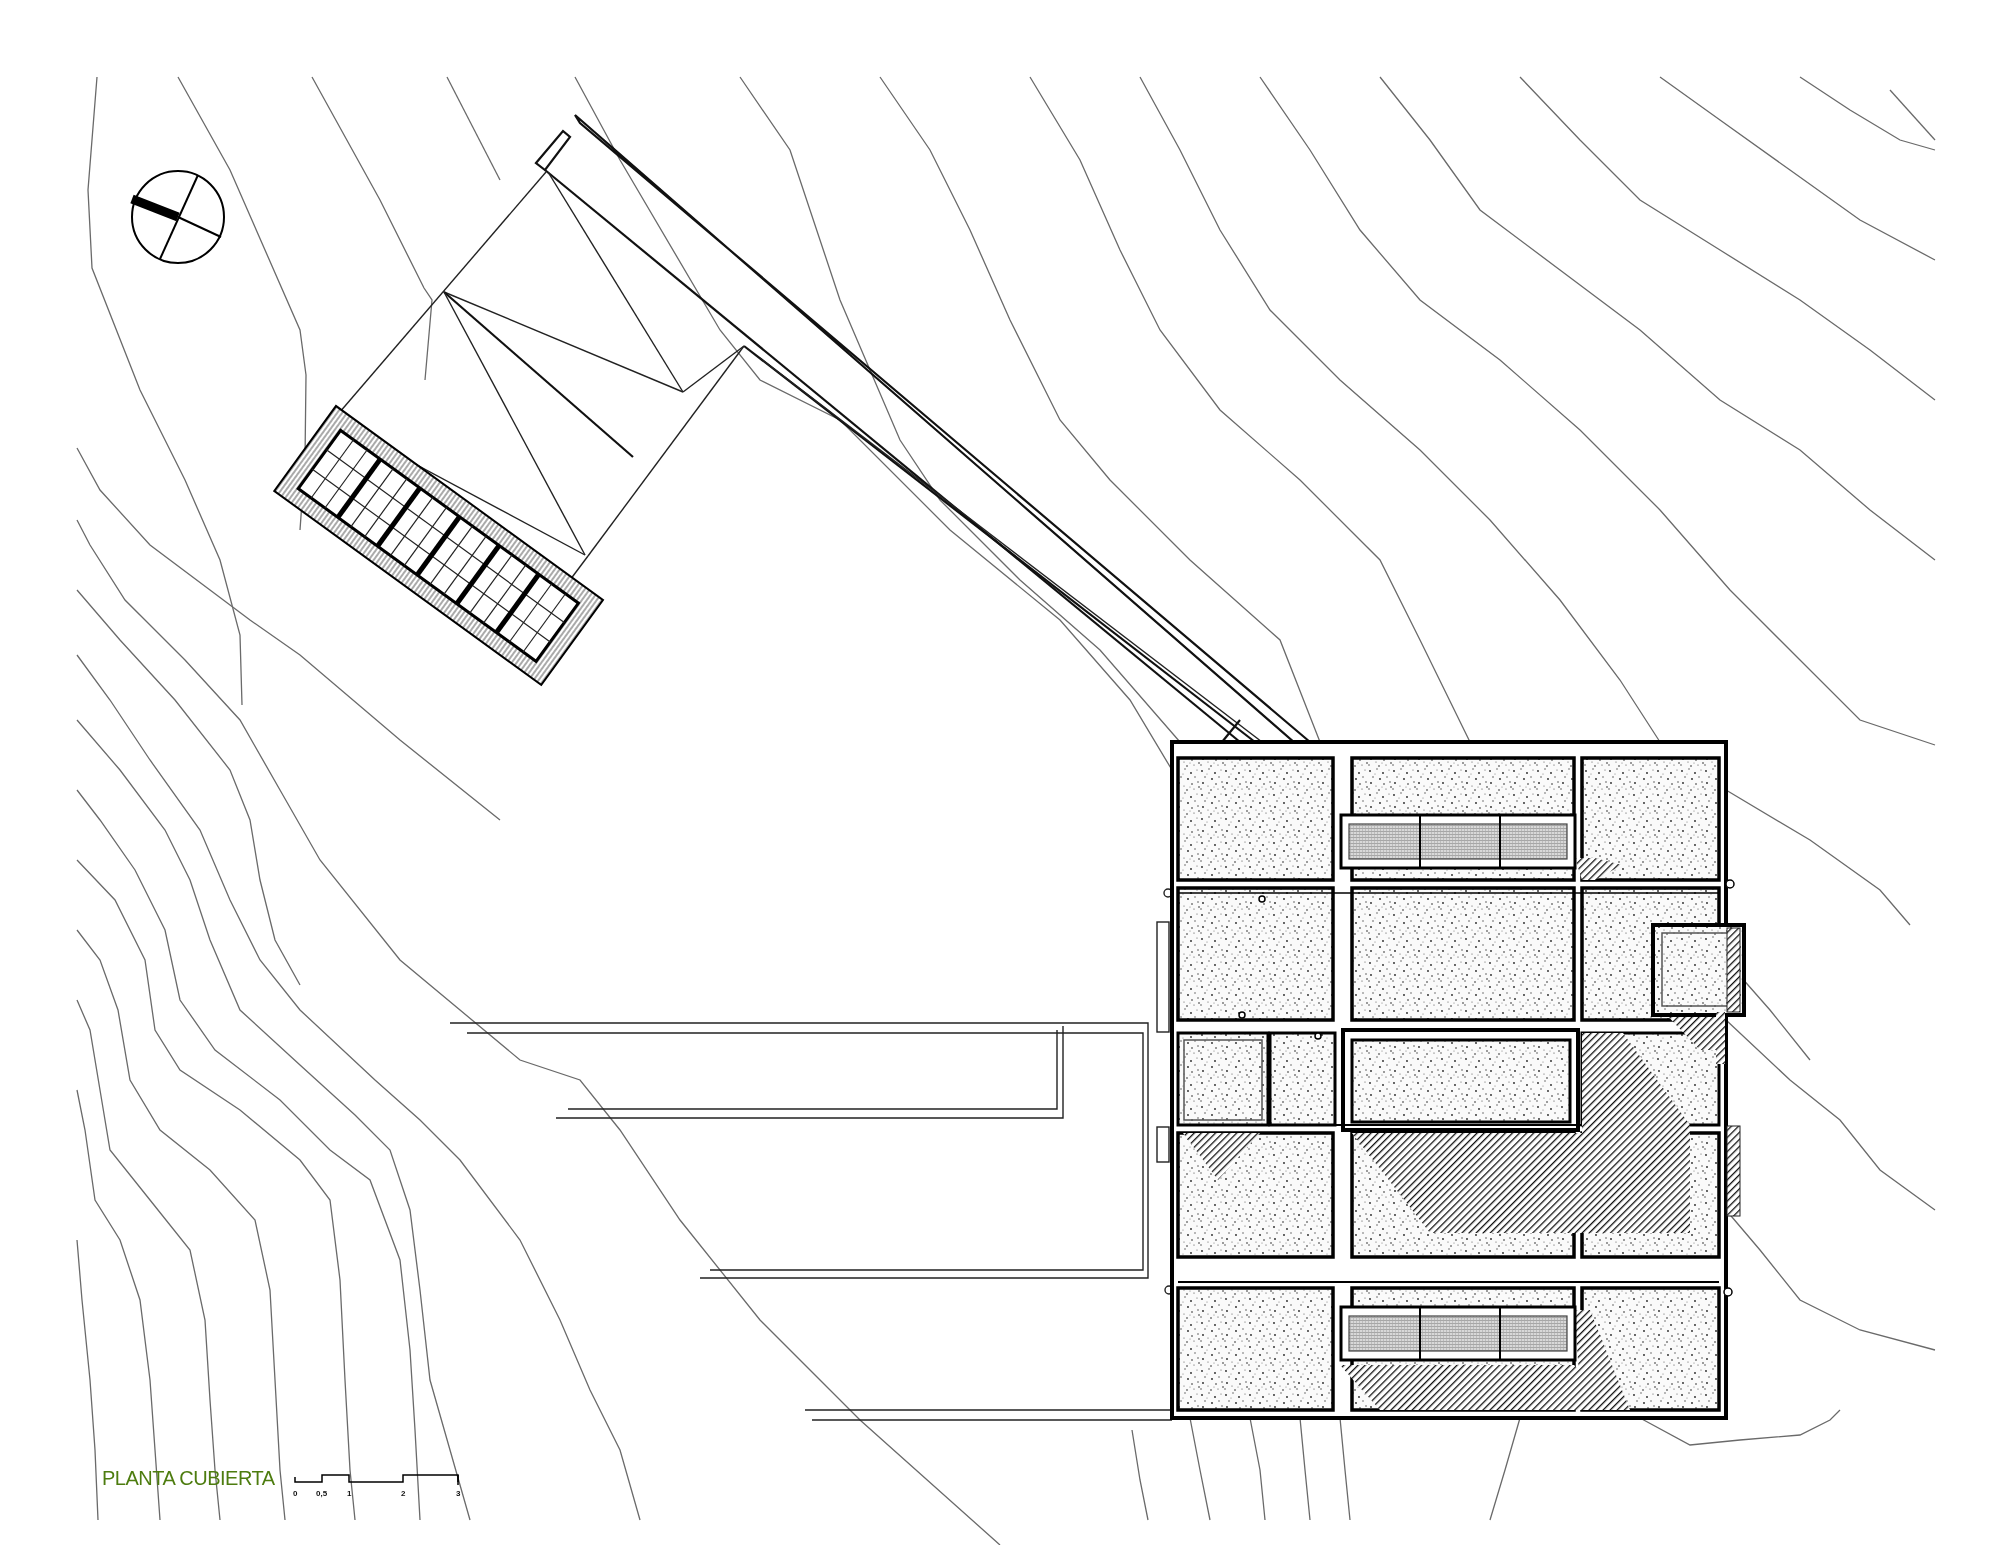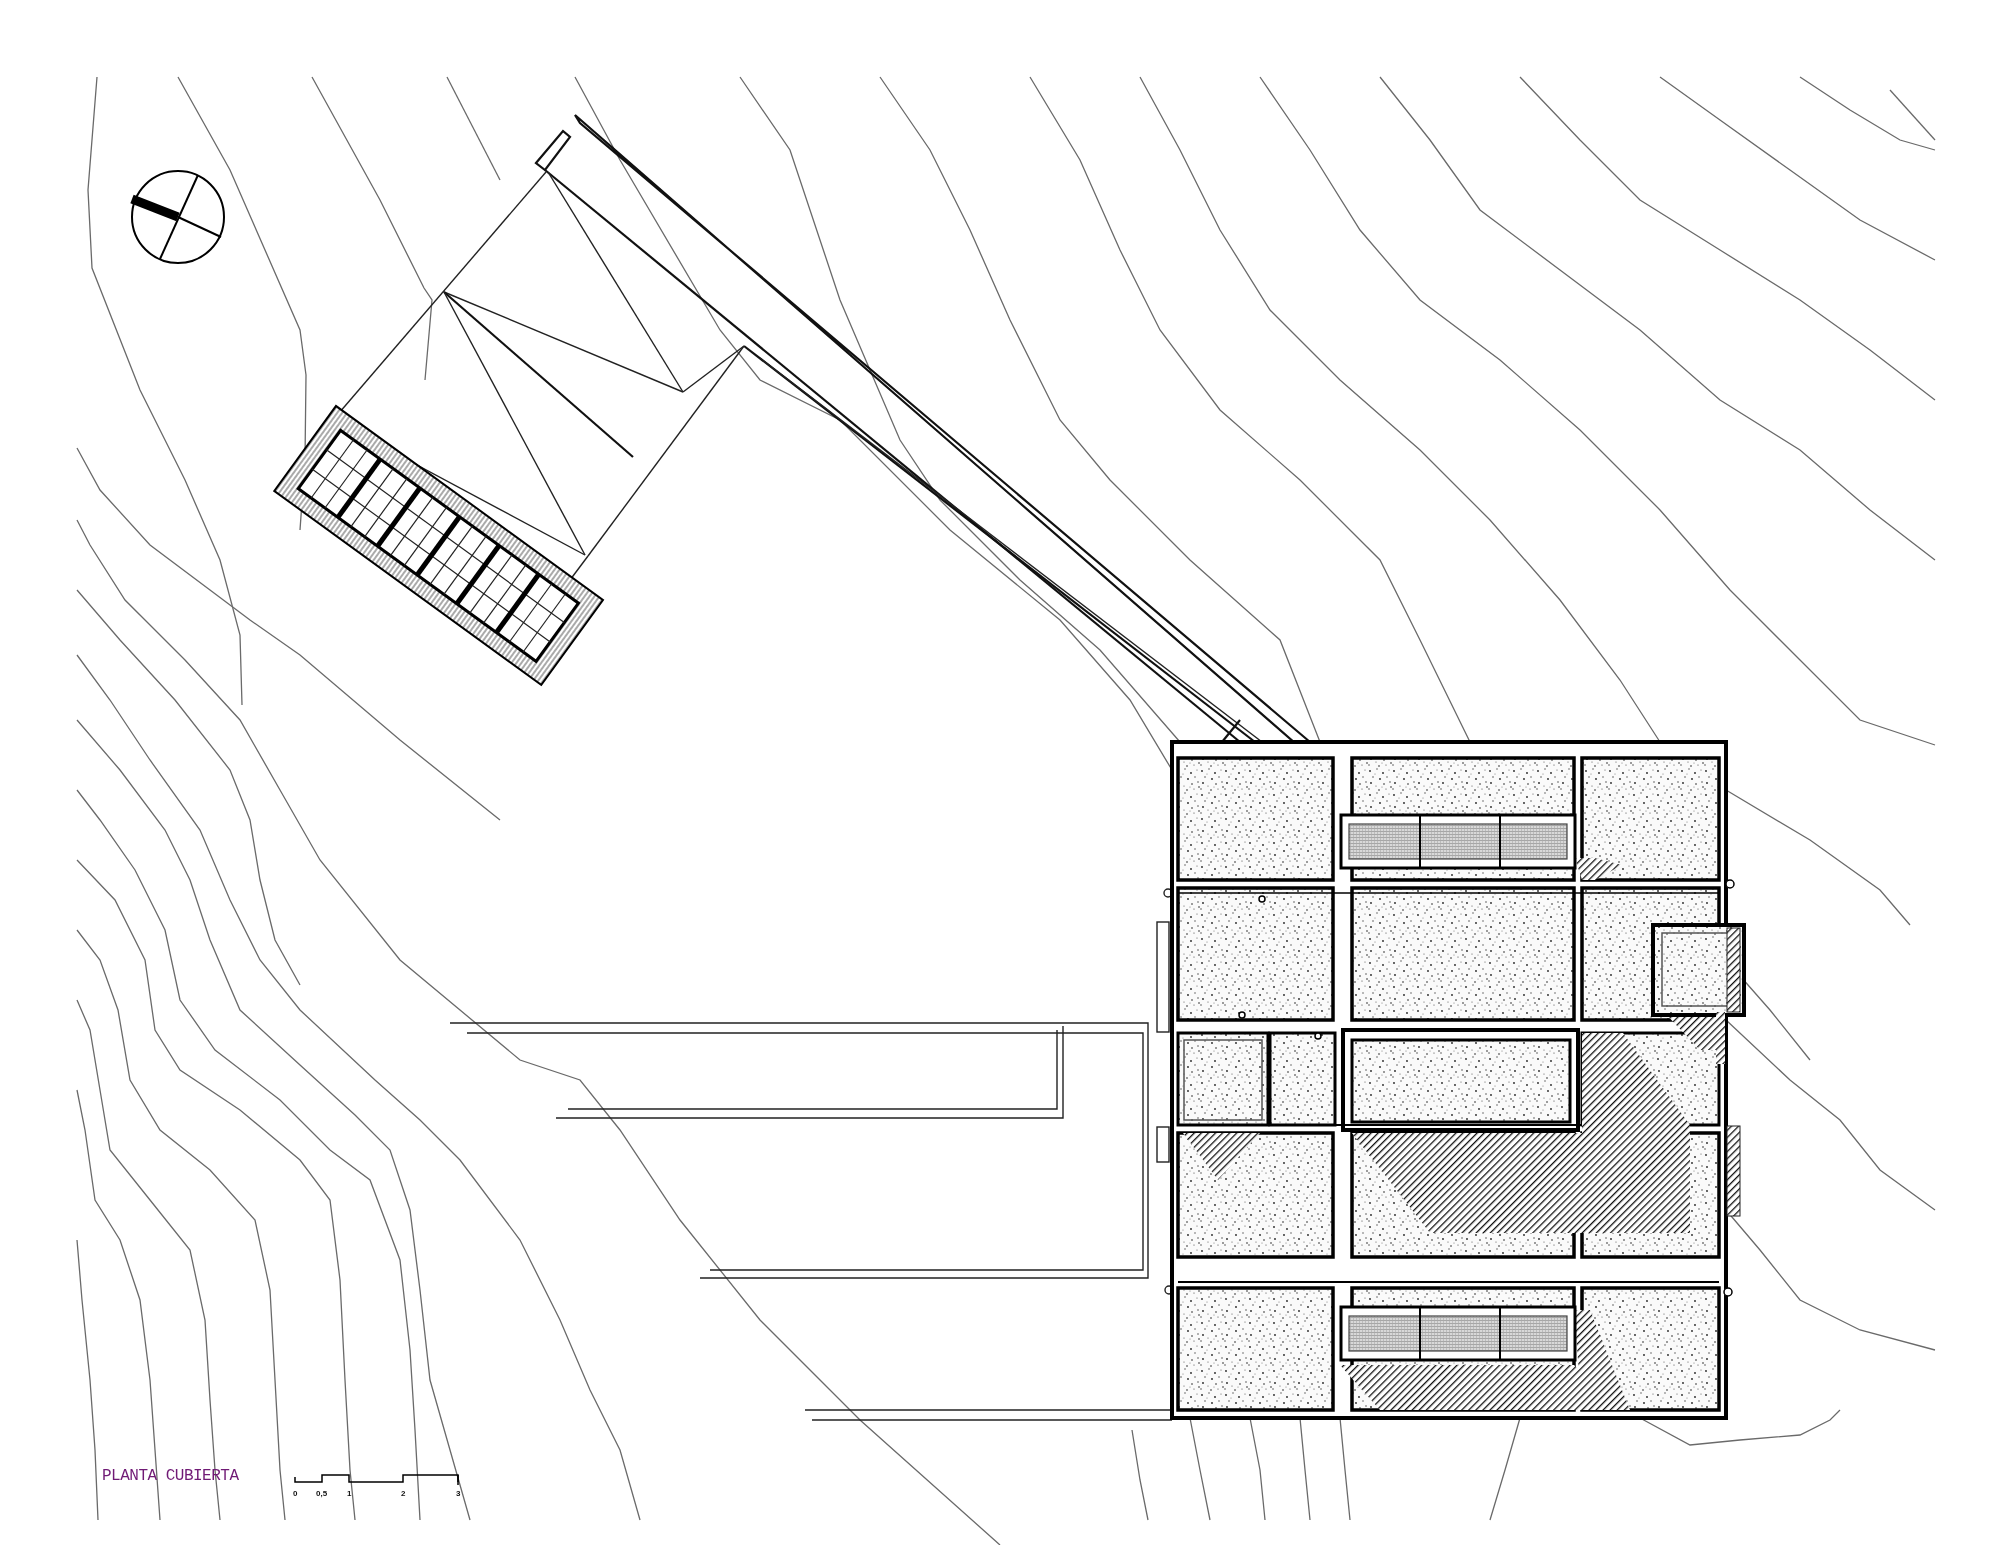--- a/index.html
+++ b/index.html
@@ -1,21 +1,21 @@
 <!DOCTYPE html>
 <html><head>
 <meta charset="utf-8">
 <style>
   html, body { margin: 0; padding: 0; background: #ffffff; }
   body { width: 2000px; height: 1545px; position: relative; overflow: hidden; font-family: "Liberation Sans", sans-serif; }
   #plan { position: absolute; left: 0; top: 0; width: 2000px; height: 1545px; }
   .contour { fill: none; stroke: #6a6a6a; stroke-width: 1.3; }
   .thin { fill: none; stroke: #222; stroke-width: 1.4; }
   .med { fill: none; stroke: #111; stroke-width: 2.2; }
-  .title { position: absolute; left: 102px; top: 1467px; font-size: 16px; letter-spacing: -0.5px; color: #701a75; font-family: Liberation Mono, monospace; }
+  .title { position: absolute; left: 102px; top: 1467px; font-size: 20px; letter-spacing: -0.5px; color: #4d7c0f; font-family: Liberation Sans, sans-serif; }
   .scale-lbl { font-family: "Liberation Sans", sans-serif; font-size: 8px; font-weight: bold; fill: #111; }
 </style>
 </head>
 <body>
 
 <svg id="plan" viewBox="0 0 2000 1545" xmlns="http://www.w3.org/2000/svg">
   <defs>
     <pattern id="stipple" width="24" height="24" patternUnits="userSpaceOnUse">
       <rect width="24" height="24" fill="#fafafa"></rect>
       <circle cx="2" cy="3" r="0.9" fill="#222"></circle>

